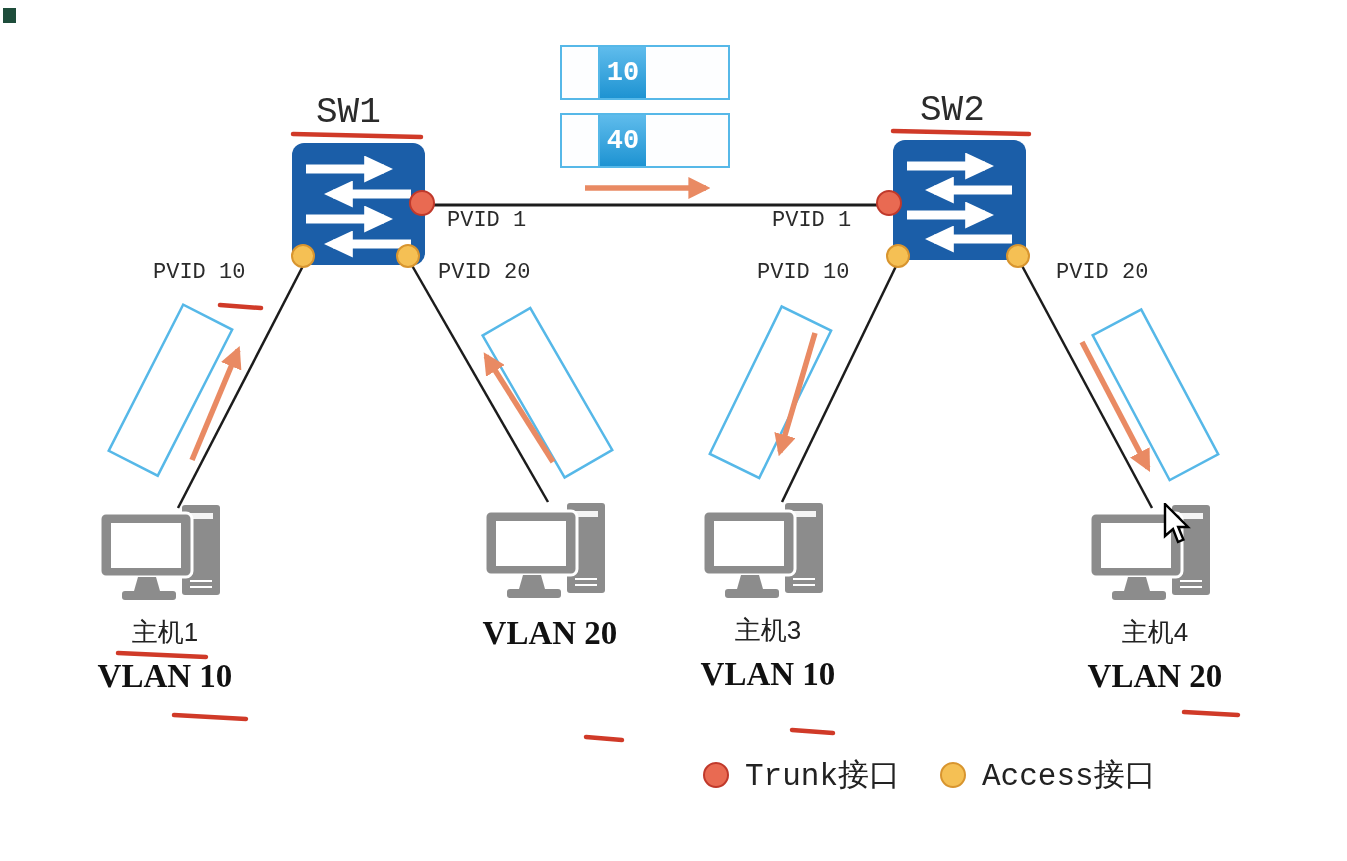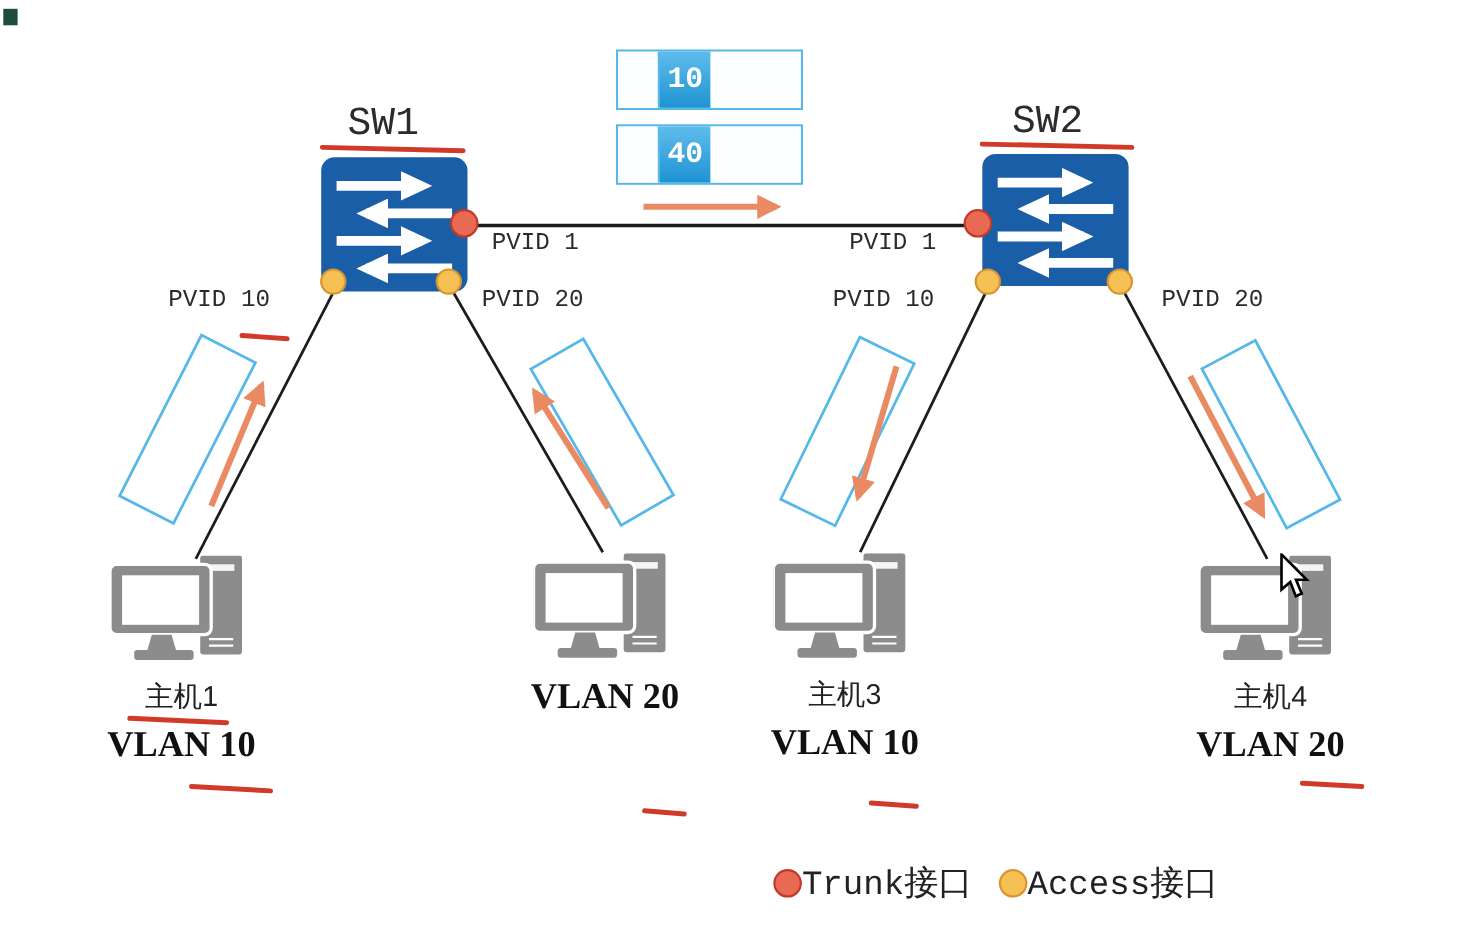--- a/index.html
+++ b/index.html
@@ -46,21 +46,21 @@
           color:#ffffff;font-family:"Liberation Mono","DejaVu Sans Mono",monospace;font-weight:bold;
           font-size:27px;display:flex;align-items:center;justify-content:center;}
   .tb-rest{flex:1;background:#fdfeff;}
 
   .host{position:absolute;width:140px;z-index:3;text-align:center;}
   .host-fill{fill:var(--host-gray);}
   .host-name{margin-top:6px;font-size:26px;color:#222;}
   .host-vlan{margin-top:8px;font-family:"Liberation Serif","DejaVu Serif",serif;
              font-weight:bold;font-size:33px;color:#111;}
 
-  .legend{position:absolute;left:703px;top:782px;display:flex;align-items:center;z-index:3;text-align:center;}
+  .legend{position:absolute;left:703px;top:754px;display:flex;align-items:center;gap:16px;z-index:3;text-align:center;}
   .legend .dot{width:26px;height:26px;border-radius:50%;flex:0 0 auto;}
   .legend .dot.trunk{background:var(--trunk-port-fill);border:2px solid var(--trunk-port-border);}
   .legend .dot.access{background:var(--access-port-fill);border:2px solid var(--access-port-border);}
   .legend .txt{font-family:"Liberation Mono","DejaVu Sans Mono",monospace;font-size:31px;color:#222;margin-right:24px;white-space:nowrap;}
 
   .cursor{position:absolute;left:1163px;top:503px;z-index:10;}
   .artifact{position:absolute;left:3px;top:8px;width:13px;height:15px;background:#1e4d3b;z-index:2;}
 </style>
 </head>
 <body>

